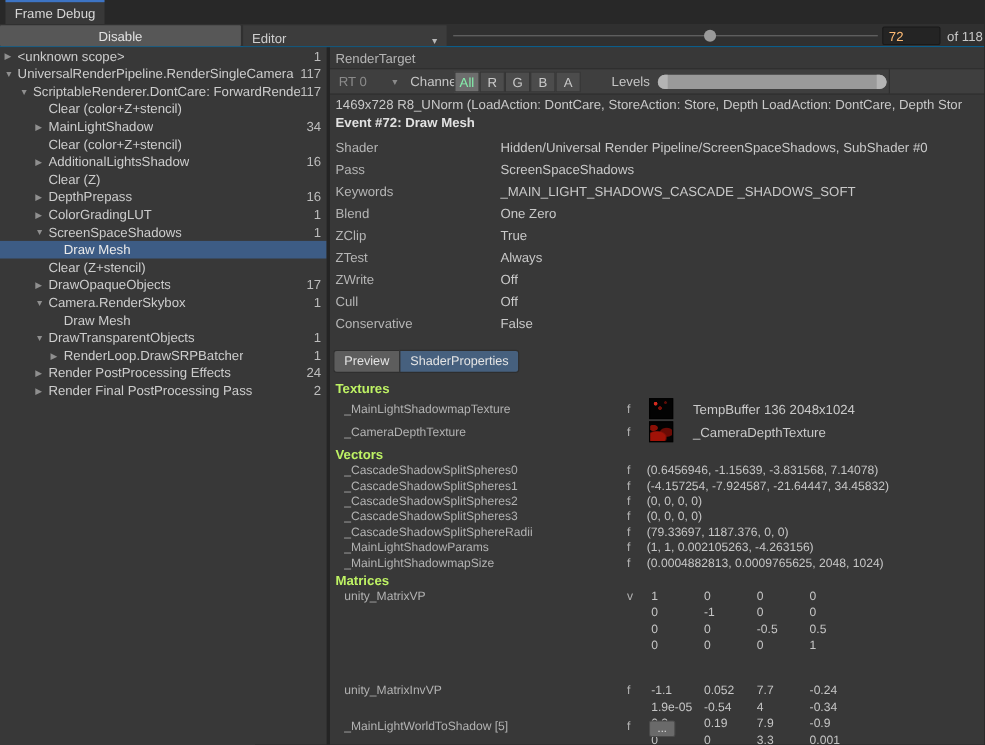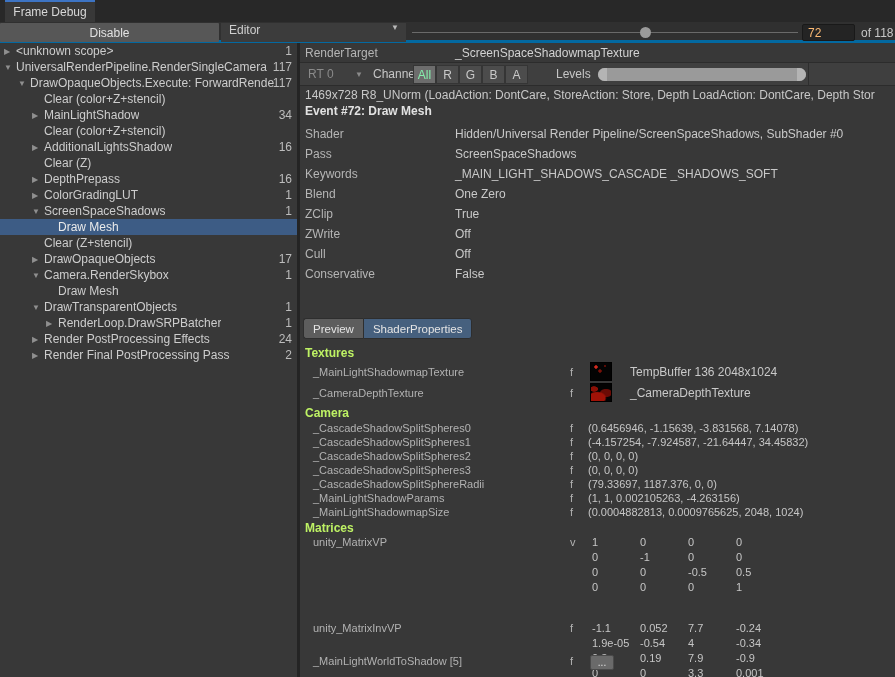--- a/index.html
+++ b/index.html
@@ -8,28 +8,28 @@
     position:relative;width:895px;height:677px;background:#383838;overflow:hidden;
     font-family:"Liberation Sans","DejaVu Sans",sans-serif;font-size:12px;color:#cdcdcd;
   }
   
   #titlebar{position:absolute;left:0;top:0;width:895px;height:22px;background:#282828;}
   #frame-tab{
     position:absolute;left:5px;top:0;width:90px;height:22px;background:#383838;
     border-top:2px solid #3d74c4;color:#d8d8d8;display:flex;align-items:center;justify-content:center;
   }
   
-  #toolbar{position:absolute;left:0;top:22px;width:895px;height:21px;background:#303030;border-bottom:3px solid #0369a1;}
+  #toolbar{position:absolute;left:0;top:22px;width:895px;height:21px;background:#303030;border-bottom:1px solid #0369a1;}
   #disable-btn{
     position:absolute;left:0;top:1px;width:219px;height:19px;background:#575757;color:#e2e2e2;
     display:flex;align-items:center;justify-content:center;border-radius:1px;
   }
   #target-dd{
     position:absolute;left:221px;top:1px;width:185px;height:19px;background:#3c3c3c;color:#cfcfcf;
-    display:flex;align-items:flex-start;padding:0 8px;
+    display:flex;align-items:flex-end;padding:0 8px;
   }
   #target-dd .dd-arrow{position:absolute;right:7px;font-size:8px;color:#b8b8b8;}
   #frame-slider{position:absolute;left:412px;top:1px;width:386px;height:19px;}
   #frame-slider .track{position:absolute;left:0;right:0;top:9px;height:1px;background:#6a6a6a;}
   #frame-slider .handle{position:absolute;left:228px;top:4px;width:11px;height:11px;border-radius:50%;background:#9a9a9a;}
   #frame-input{
     position:absolute;left:802px;top:2px;width:53px;height:17px;background:#242424;border:1px solid #191919;
     border-radius:2px;color:#fdba74;display:flex;align-items:center;padding-left:5px;
   }
   #frame-total{position:absolute;left:861px;top:2px;height:17px;display:flex;align-items:center;color:#c8c8c8;}
@@ -144,21 +144,21 @@
         <span class="tlabel">&lt;unknown scope&gt;</span>
         <span class="tcount">1</span>
       </div>
     <div class="trow lvl0">
         <span class="arrow">▼</span>
         <span class="tlabel">UniversalRenderPipeline.RenderSingleCamera</span>
         <span class="tcount">117</span>
       </div>
     <div class="trow lvl1">
         <span class="arrow">▼</span>
-        <span class="tlabel">DrawOpaqueObjects.Execute: ForwardRende</span>
+        <span class="tlabel">ScriptableRenderer.DontCare: ForwardRende</span>
         <span class="tcount">117</span>
       </div>
     <div class="trow lvl2">
         <span class="arrow none">▶</span>
         <span class="tlabel">Clear (color+Z+stencil)</span>
         <span class="tcount"></span>
       </div>
     <div class="trow lvl2">
         <span class="arrow">▶</span>
         <span class="tlabel">MainLightShadow</span>
@@ -240,21 +240,20 @@
         <span class="tcount">2</span>
       </div>
   </div>
 
   <div id="divider"></div>
 
   <div id="detail-panel">
 
     <div id="rt-row">
       <span class="plabel">RenderTarget</span>
-      <span class="pvalue">_ScreenSpaceShadowmapTexture</span>
     </div>
 
     <div id="rt-toolbar">
       <div id="rt-dd">
         <span>RT 0</span>
         <span class="dd-arrow">▼</span>
       </div>
       <span id="channels-label">Channels</span>
       <div class="ch-btn selected" style="left:113px">
           <span>All</span>
@@ -296,20 +295,24 @@
           <span class="plabel">Keywords</span>
           <span class="pvalue">_MAIN_LIGHT_SHADOWS_CASCADE _SHADOWS_SOFT</span>
         </div>
       <div class="prow">
           <span class="plabel">Blend</span>
           <span class="pvalue">One Zero</span>
         </div>
       <div class="prow">
           <span class="plabel">ZClip</span>
           <span class="pvalue">True</span>
+        </div>
+      <div class="prow">
+          <span class="plabel">ZTest</span>
+          <span class="pvalue">Always</span>
         </div>
       <div class="prow">
           <span class="plabel">ZWrite</span>
           <span class="pvalue">Off</span>
         </div>
       <div class="prow">
           <span class="plabel">Cull</span>
           <span class="pvalue">Off</span>
         </div>
       <div class="prow">
@@ -334,21 +337,21 @@
       <div class="tex-thumb" id="tex-thumb-0"></div>
       <span class="tex-val">TempBuffer 136 2048x1024</span>
     </div>
     <div class="texrow" style="top:340px">
       <span class="sname">_CameraDepthTexture</span>
       <span class="stype">f</span>
       <div class="tex-thumb" id="tex-thumb-1"></div>
       <span class="tex-val">_CameraDepthTexture</span>
     </div>
 
-    <div class="sec-heading" id="vectors-heading">Camera</div>
+    <div class="sec-heading" id="vectors-heading">Vectors</div>
     <div class="vecrow" style="top:378px">
         <span class="sname">_CascadeShadowSplitSpheres0</span>
         <span class="stype">f</span>
         <span class="sval">(0.6456946, -1.15639, -3.831568, 7.14078)</span>
       </div>
     <div class="vecrow" style="top:392px">
         <span class="sname">_CascadeShadowSplitSpheres1</span>
         <span class="stype">f</span>
         <span class="sval">(-4.157254, -7.924587, -21.64447, 34.45832)</span>
       </div>

